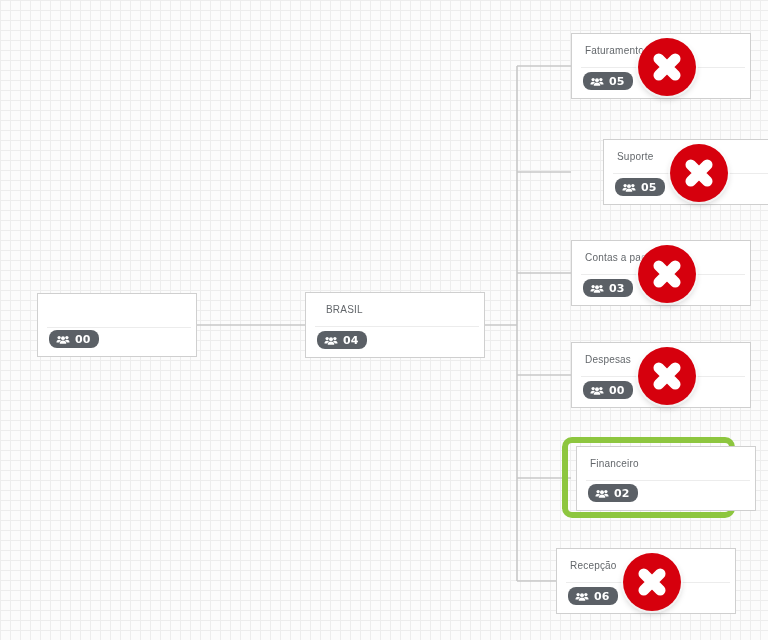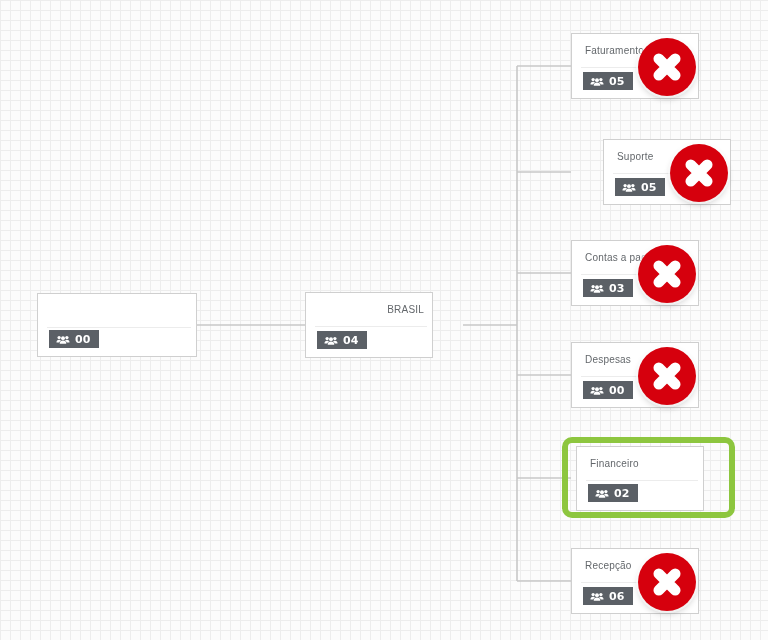--- a/index.html
+++ b/index.html
@@ -12,41 +12,41 @@
       linear-gradient(to bottom, #ededed 1px, transparent 1px);
     background-size:10px 10px;
     position:relative;
   }
   .canvas{ position:absolute; inset:0; }
 
   svg.connectors{ position:absolute; left:0; top:0; z-index:1; }
 
   .node{
     position:absolute;
-    width:128px; height:66px;
+    width:180px; height:66px;
     background:#ffffff;
     border:1px solid var(--node-border,#cfcfcf);
     z-index:2;
   }
   .node-title{
     position:absolute; top:11px; left:13px; right:8px;
     font-size:10px; color:var(--title-color,#63676b);
     letter-spacing:.2px;
     white-space:nowrap; overflow:hidden;
   }
-  .node-brasil .node-title{ left:20px;text-align:right; }
+  .node-brasil .node-title{ left:20px; }
   .node-divider{
     position:absolute; left:9px; right:5px; top:33px; height:1px;
     background:var(--divider,#ececec);
   }
   .badge{
     position:absolute; left:11px; bottom:8px;
     height:18px; padding:0 9px 0 7px;
     background:var(--badge-bg,#5b6066);
-    border-radius:0;
+    border-radius:8px;
     display:flex; align-items:center; gap:5px;
   }
   .badge svg{ width:14px; height:11px; display:block; }
   .badge-count{
     color:#ffffff; font-weight:bold; font-size:11px; line-height:1;
     font-family:"DejaVu Sans", sans-serif;
   }
 
   .error-circle{
     position:absolute; left:66px; top:4px;
@@ -69,21 +69,21 @@
   }
 
   
   .node-root       { left:37px;  top:293px; width:160px; height:64px; }
   .node-brasil     { left:305px; top:292px; }
   .node-faturamento{ left:571px; top:33px;  }
   .node-suporte    { left:571px; top:139px;margin-left:32px; }
   .node-contas     { left:571px; top:240px; }
   .node-despesas   { left:571px; top:342px; }
   .node-financeiro { left:576px; top:446px; height:65px; z-index:4; }
-  .node-recepcao   { left:571px; top:548px; }
+  .node-recepcao   { left:556px; top:548px; }
 </style>
 </head>
 <body>
 
 <div class="canvas">
 
   <svg class="connectors" width="768" height="640">
     <path d="M197 325 H305 M463 325 H517 M517 66 V581 M517 66 H571 M517 172 H571 M517 273 H571 M517 375 H571 M517 478 H571 M517 581 H571" fill="none" stroke="#c7c7c7" stroke-width="1.6"></path>
   </svg>
 

